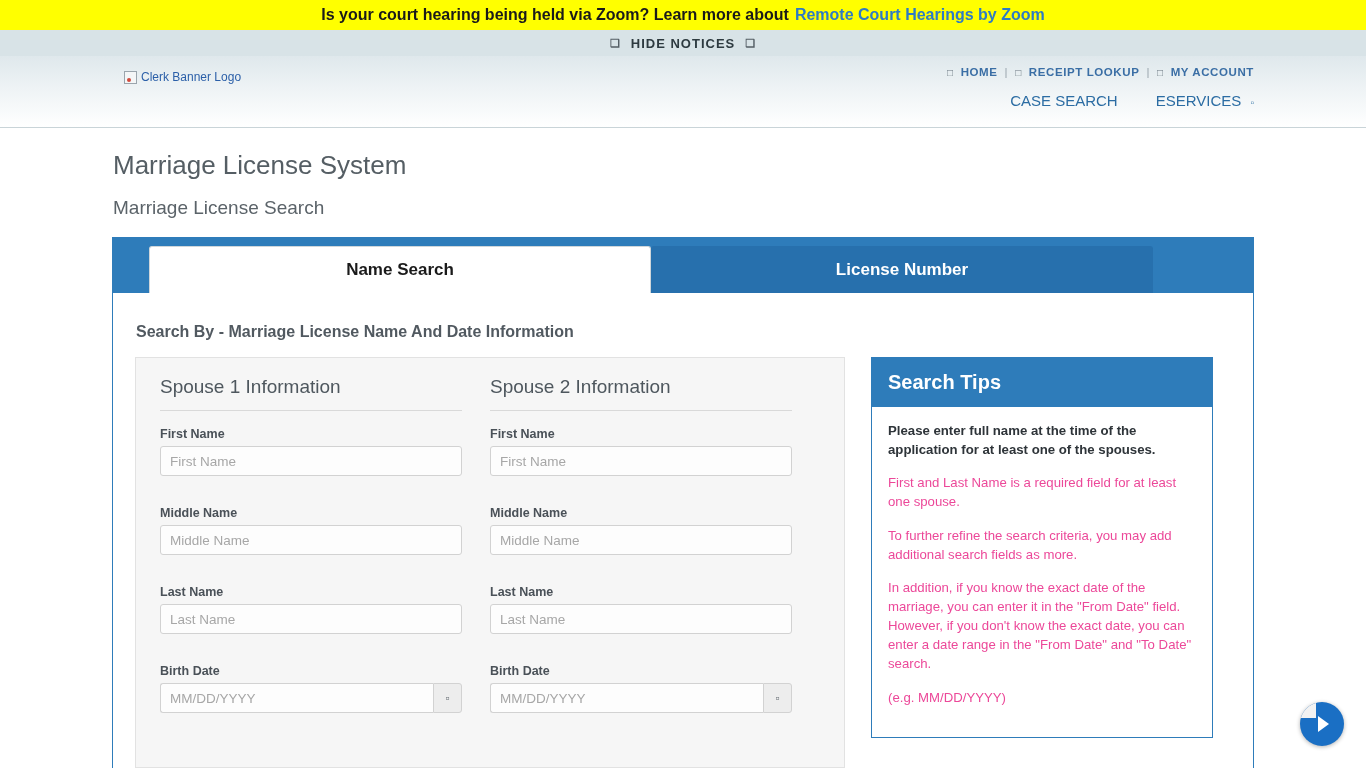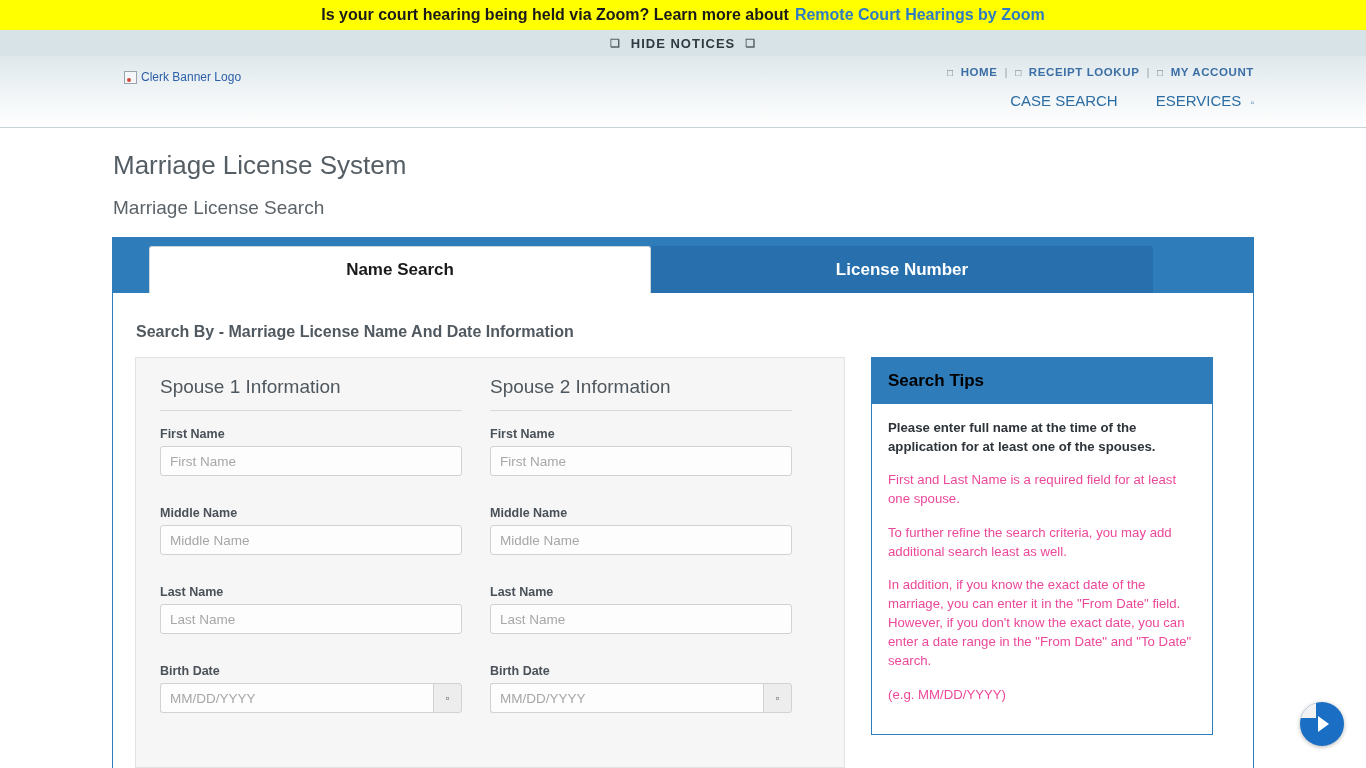--- a/index.html
+++ b/index.html
@@ -233,22 +233,22 @@
 
   
   .tips {
     width: 342px;
     border: 1px solid #2e7cba;
     background: #ffffff;
     align-self: flex-start;
   }
   .tips-head {
     background: #2e7cba;
-    color: #000000;
-    font-size: 17px;
+    color: #ffffff;
+    font-size: 20px;
     font-weight: bold;
     padding: 13px 16px;
   }
   .tips-body { padding: 14px 16px 16px 16px; }
   .tips-body p {
     margin: 0 0 14px 0;
     font-size: 13.2px;
     line-height: 1.45;
     color: #ec4899;
   }
@@ -400,21 +400,21 @@
             </div>
           </div>
         </div>
       </div>
 
       <div class="tips">
         <div class="tips-head">Search Tips</div>
         <div class="tips-body">
           <p class="strong">Please enter full name at the time of the application for at least one of the spouses.</p>
           <p>First and Last Name is a required field for at least one spouse.</p>
-          <p>To further refine the search criteria, you may add additional search least as well.</p>
+          <p>To further refine the search criteria, you may add additional search fields as more.</p>
           <p>In addition, if you know the exact date of the marriage, you can enter it in the "From Date" field. However, if you don't know the exact date, you can enter a date range in the "From Date" and "To Date" search.</p>
           <p>(e.g. MM/DD/YYYY)</p>
         </div>
       </div>
 
     </div>
   </div>
 </div>
 
 <div class="chat-fab">

